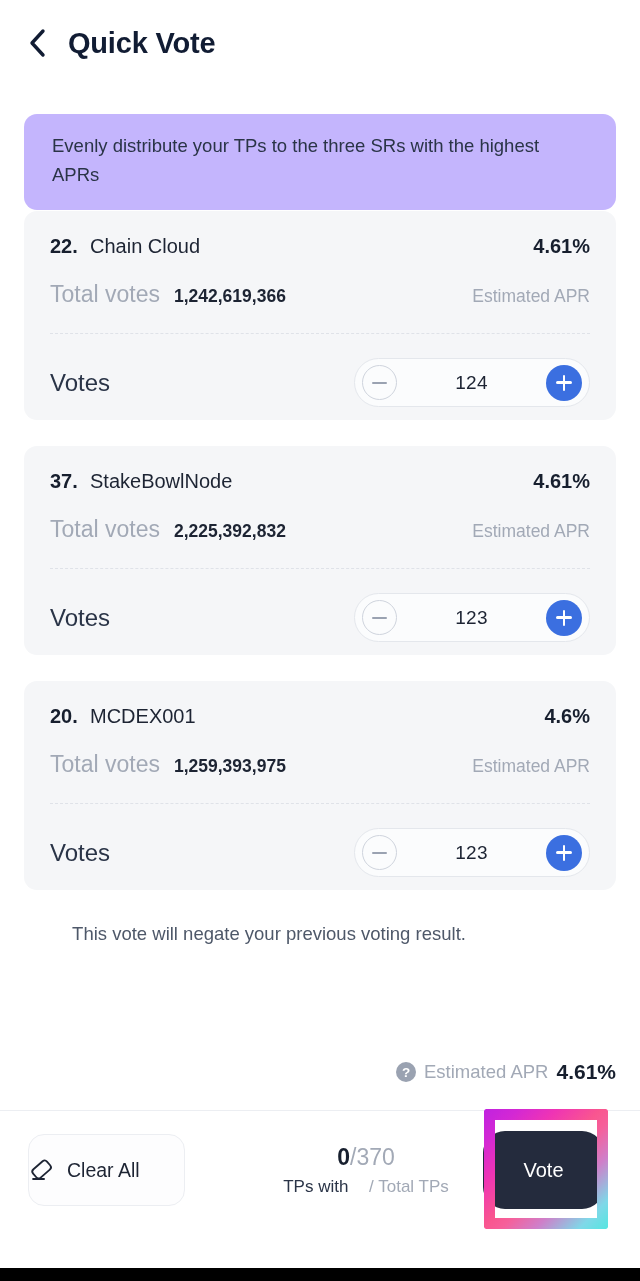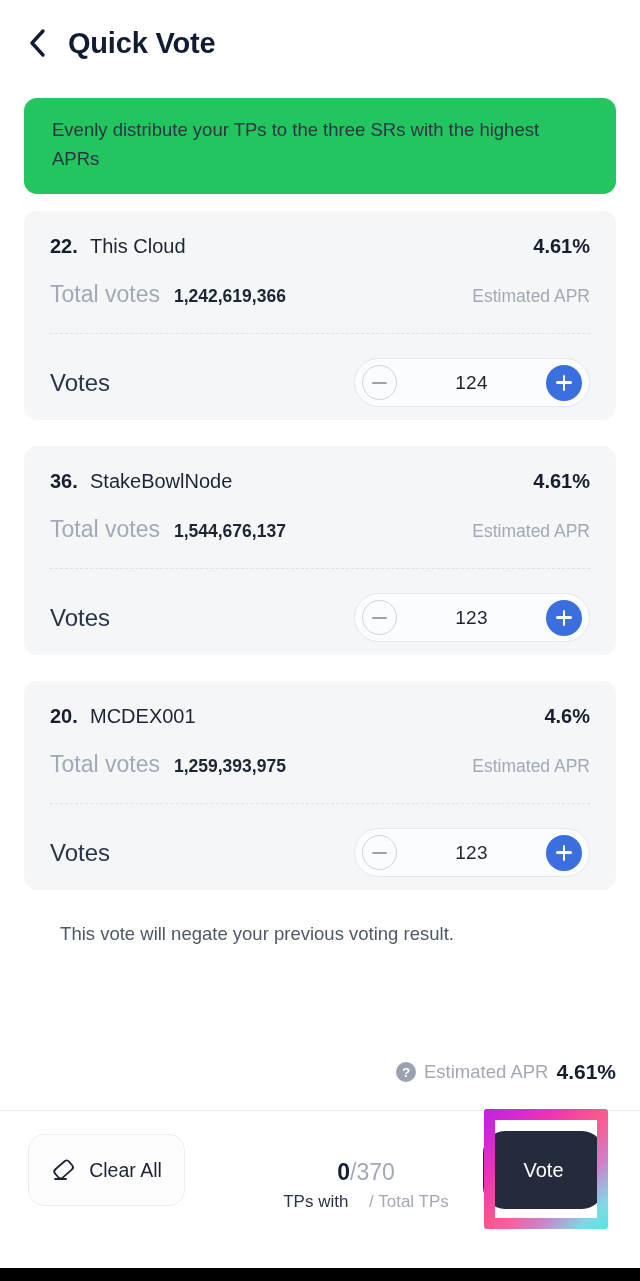--- a/index.html
+++ b/index.html
@@ -32,22 +32,22 @@
     font-size: 29px;
     font-weight: bold;
     color: #111c33;
     letter-spacing: -0.2px;
     margin-left: 12px;
   }
 
   
   .banner {
     position: absolute;
-    top: 98px; left: 24px; width: 592px;
-    background: #22c55e;
+    top: 114px; left: 24px; width: 592px;
+    background: #c4b5fd;
     border-radius: 13px;
     padding: 17px 26px 21px 28px;
   }
   .banner-text {
     font-size: 18.5px;
     line-height: 29px;
     color: #2a3447;
   }
 
   
@@ -129,21 +129,21 @@
   }
   .plus-btn i, .plus-btn em {
     position: absolute; background: #ffffff; border-radius: 2px;
   }
   .plus-btn i { width: 16px; height: 2.2px; }
   .plus-btn em { width: 2.2px; height: 16px; }
 
   
   .negate-note {
     position: absolute;
-    top: 923px; left: 0; width: 514px;
+    top: 923px; left: 12px; width: 514px;
     text-align: center;
     font-size: 18.5px; color: #4e5869;
   }
 
   
   .apr-summary {
     position: absolute;
     top: 1060px; right: 24px;
     display: flex; align-items: center; gap: 8px;
   }
@@ -166,27 +166,27 @@
     position: absolute;
     top: 1111px; left: 0; width: 640px; height: 158px;
     background: #ffffff;
   }
   .clear-all {
     position: absolute; top: 23px; left: 28px;
     width: 157px; height: 72px;
     background: #fdfdfe;
     border: 1.4px solid #eceef2;
     border-radius: 16px;
-    display: flex; align-items: center; justify-content: center;
+    display: flex; align-items: center; 
     gap: 11px; cursor: pointer;
   }
   .clear-all-label { font-size: 19.5px; color: #1d2433; }
 
   .tps {
-    position: absolute; top: 47px; left: 264px;
+    position: absolute; top: 32px; left: 264px;
     width: 204px; text-align: center;
   }
   .tps-nums { font-size: 23px; line-height: 28px; }
   .tps-left-num { font-weight: bold; color: #171f2e; }
   .tps-total-num { color: #a2a9b6; font-weight: normal; }
   .tps-caption { font-size: 17px; margin-top: 6px; }
   .tps-cap-a { color: #2a3447; }
   .tps-cap-b { color: #a2a9b6; margin-left: 16px; }
 
   .vote-btn {
@@ -243,21 +243,21 @@
 
   <div class="banner">
     <div class="banner-text">Evenly distribute your TPs to the three SRs with the highest APRs</div>
   </div>
 
   <div class="cards">
 
     <div class="card">
       <div class="card-row-1">
         <span class="rank">22.</span>
-        <span class="sr-name">This Cloud</span>
+        <span class="sr-name">Chain Cloud</span>
         <span class="apr-val">4.61%</span>
       </div>
       <div class="card-row-2">
         <span class="total-votes-label">Total votes</span>
         <span class="total-votes-val">1,242,619,366</span>
         <span class="apr-label">Estimated APR</span>
       </div>
       <div class="dashed"></div>
       <div class="card-row-3">
         <span class="votes-label">Votes</span>
@@ -269,27 +269,27 @@
           <div class="plus-btn">
             <i></i>
             <em></em>
           </div>
         </div>
       </div>
     </div>
 
     <div class="card">
       <div class="card-row-1">
-        <span class="rank">36.</span>
+        <span class="rank">37.</span>
         <span class="sr-name">StakeBowlNode</span>
         <span class="apr-val">4.61%</span>
       </div>
       <div class="card-row-2">
         <span class="total-votes-label">Total votes</span>
-        <span class="total-votes-val">1,544,676,137</span>
+        <span class="total-votes-val">2,225,392,832</span>
         <span class="apr-label">Estimated APR</span>
       </div>
       <div class="dashed"></div>
       <div class="card-row-3">
         <span class="votes-label">Votes</span>
         <div class="stepper">
           <div class="minus-btn">
             <i></i>
           </div>
           <div class="stepper-value">123</div>

